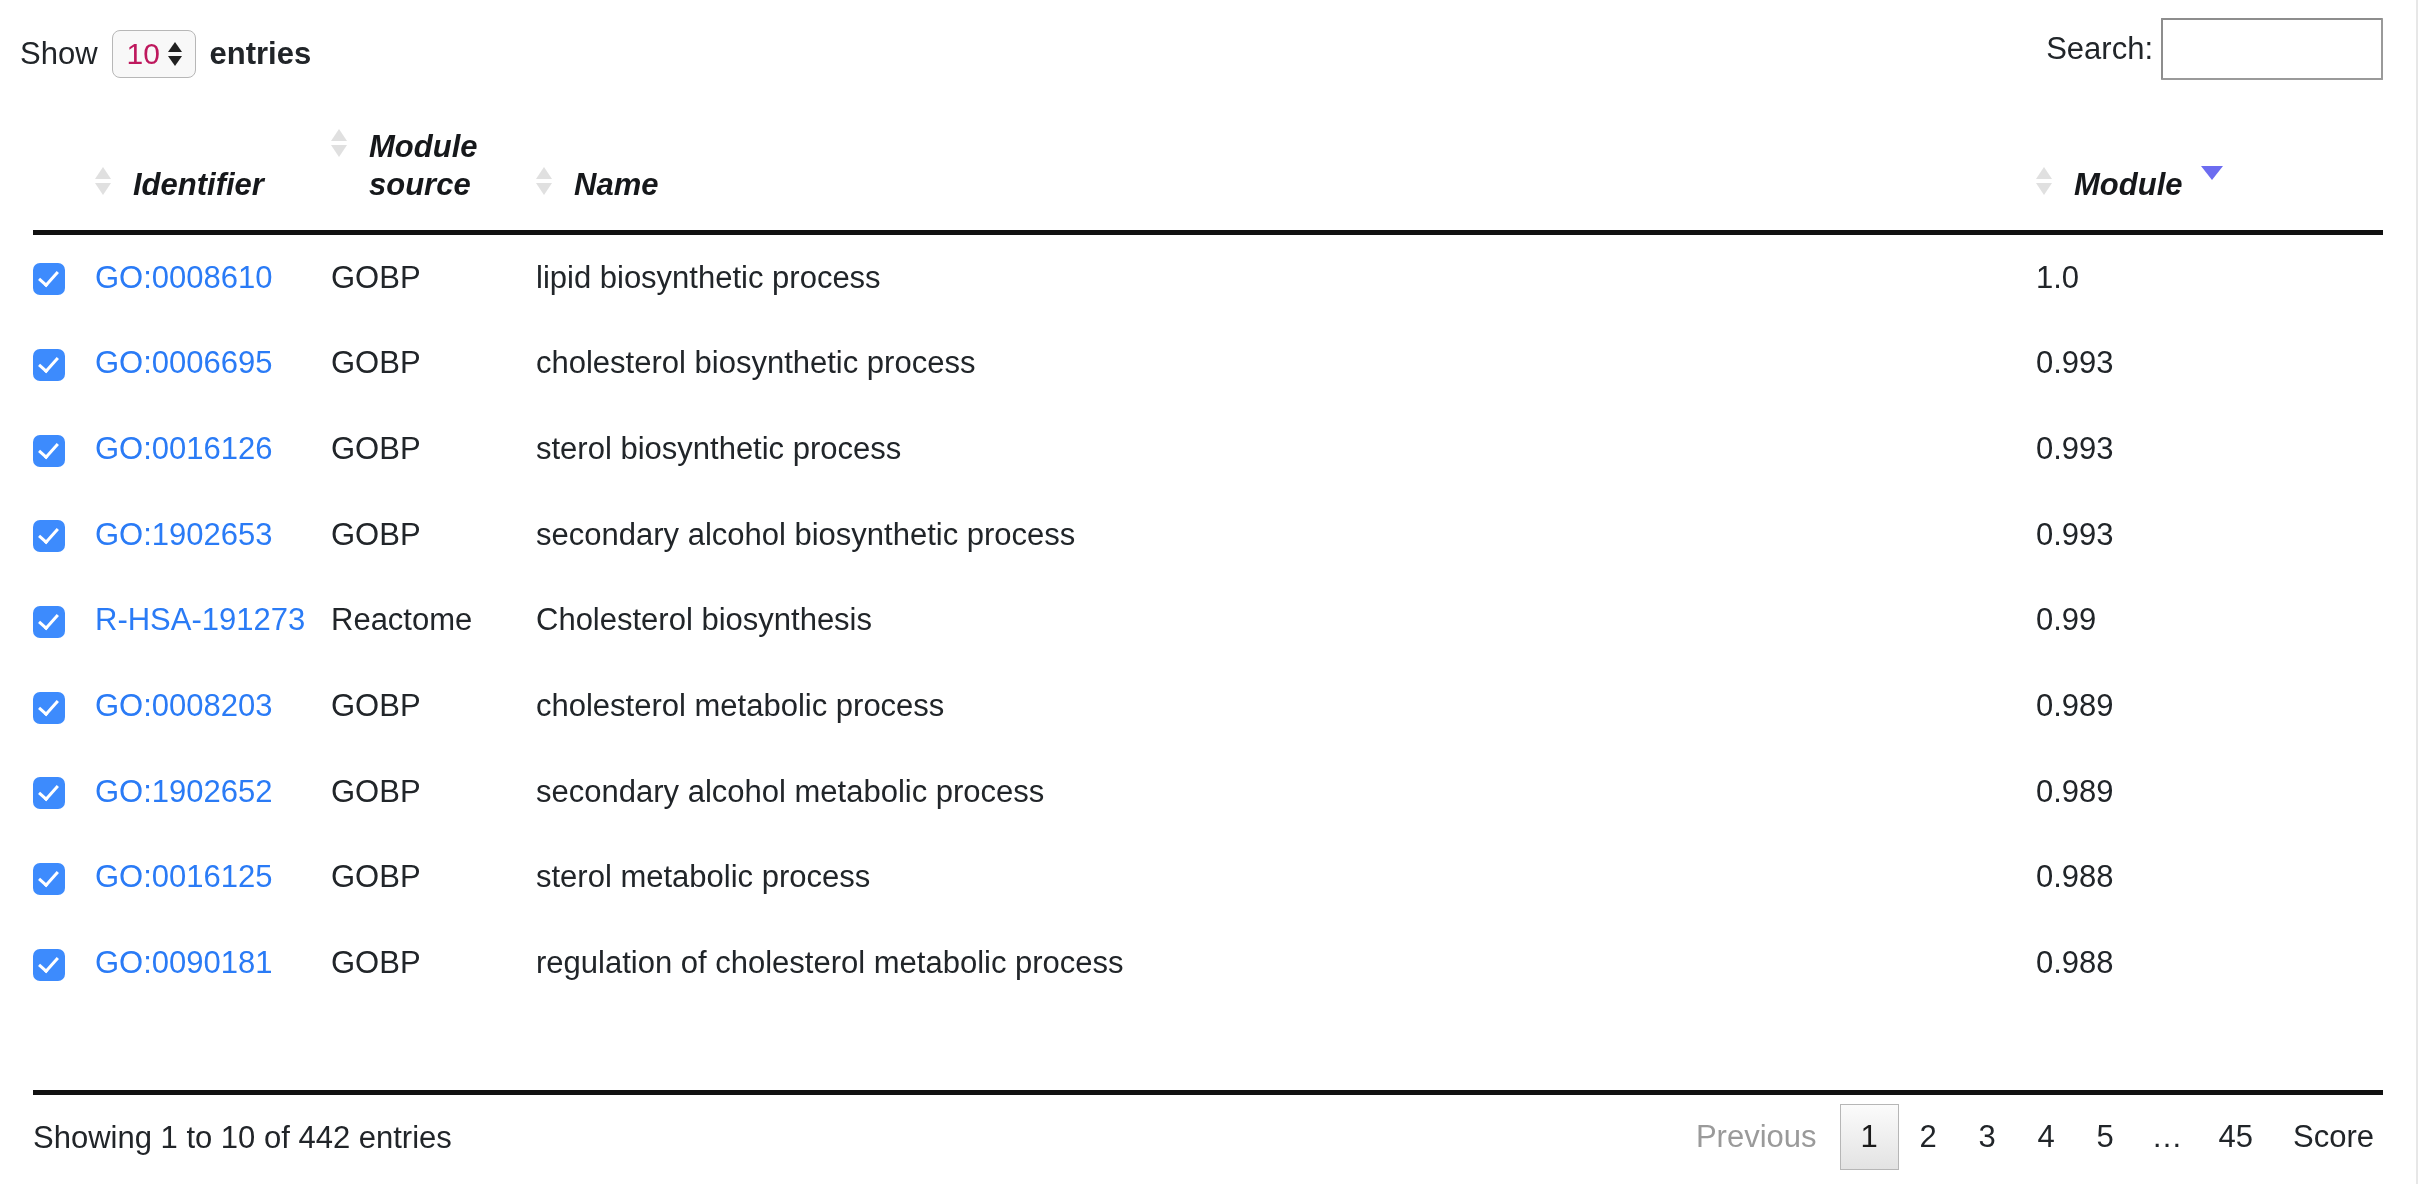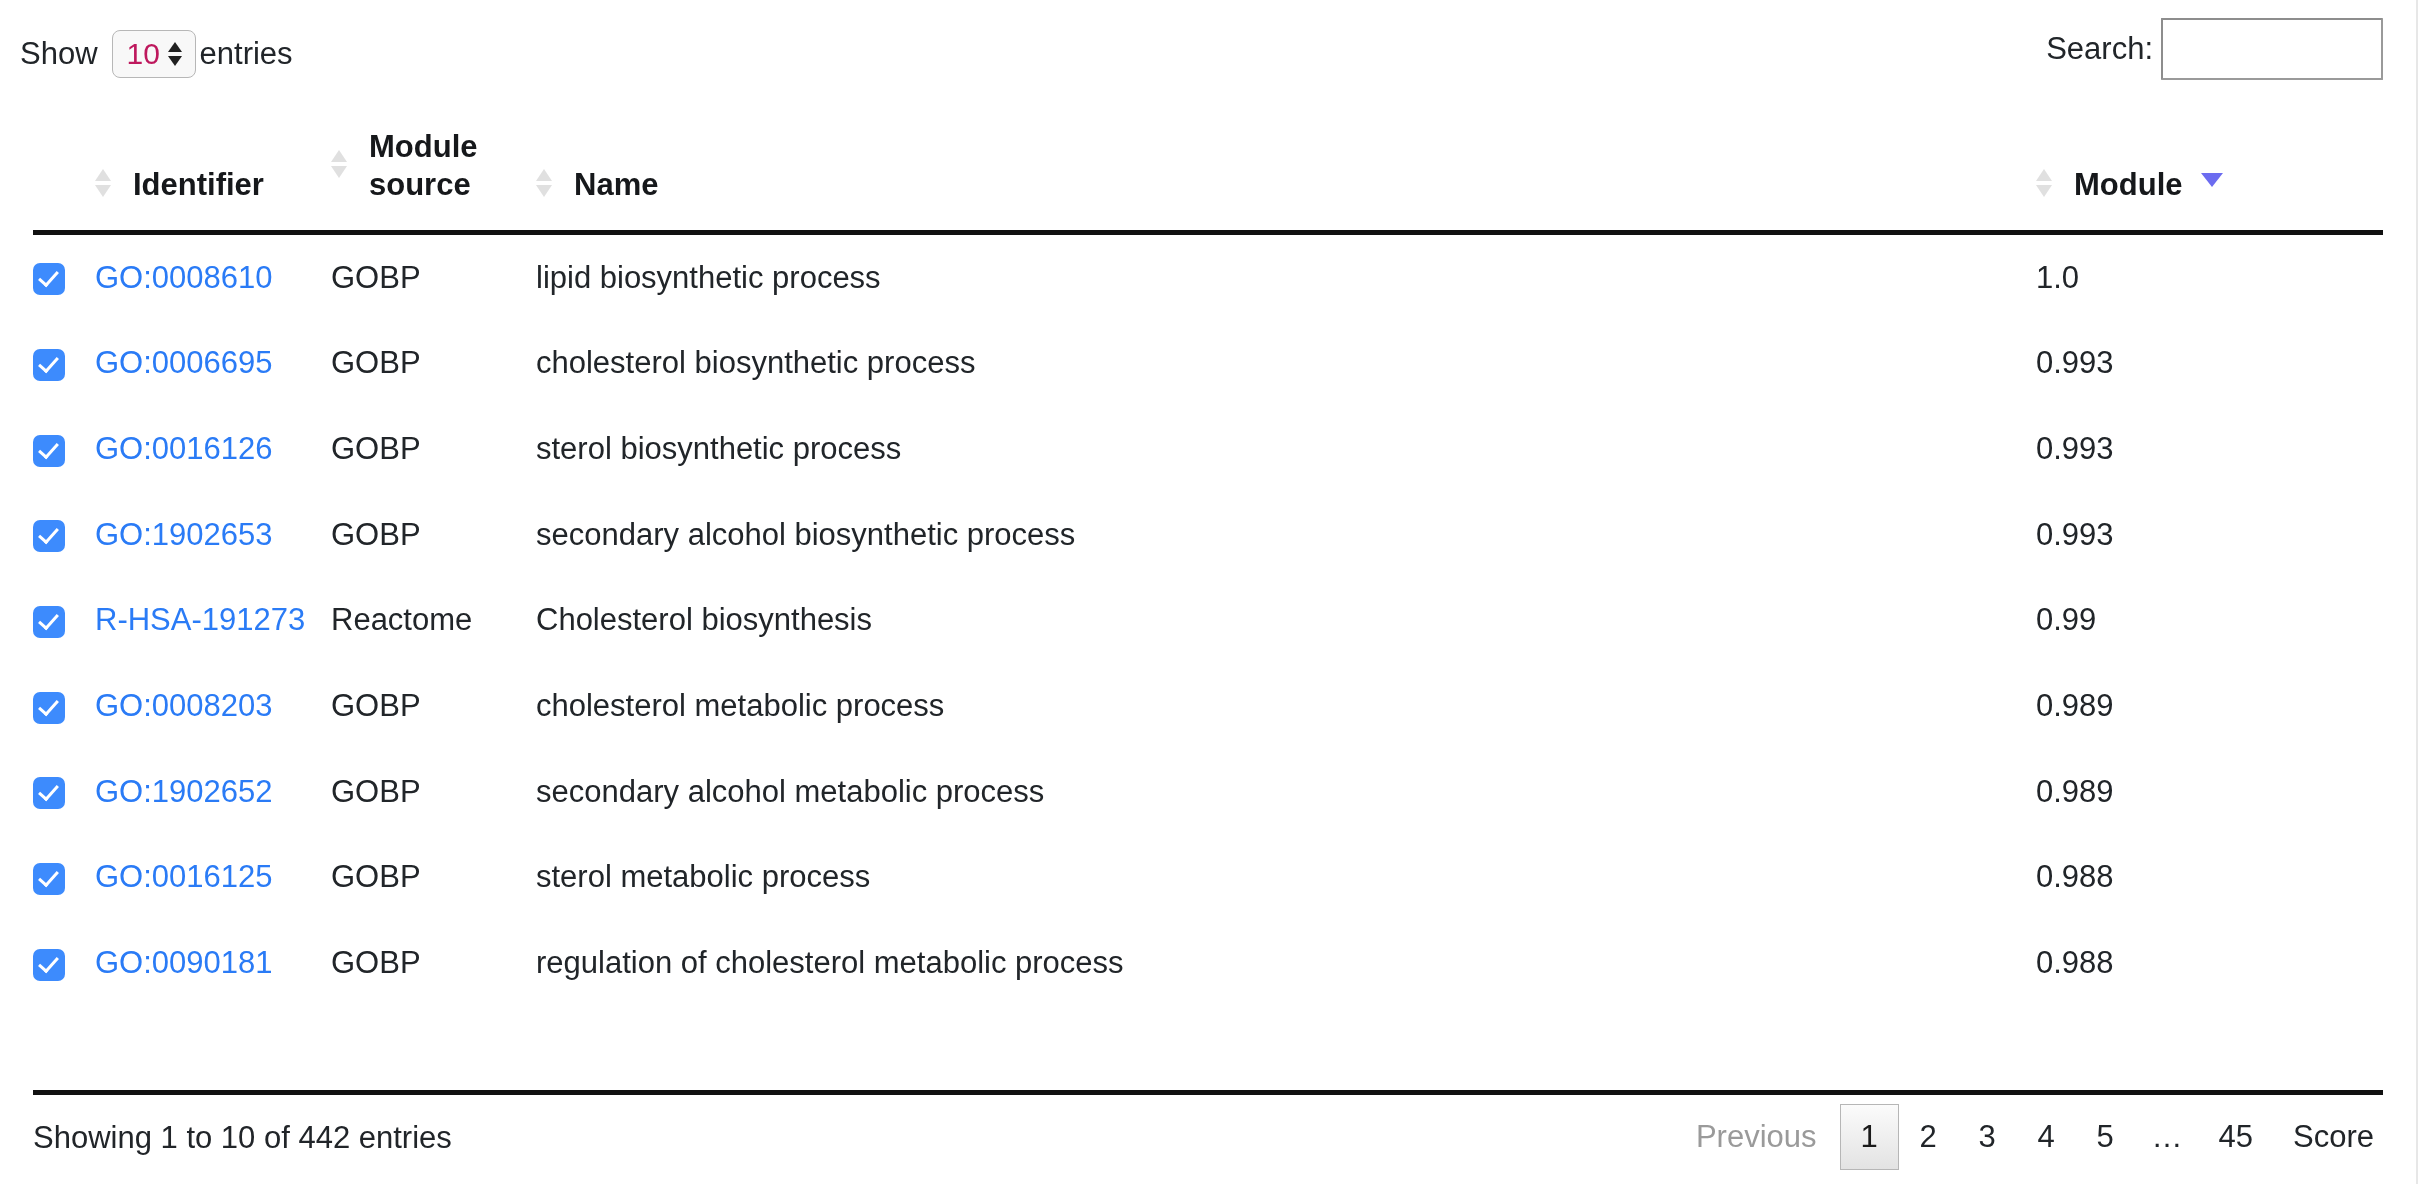--- a/index.html
+++ b/index.html
@@ -38,21 +38,21 @@
     position: absolute;
     left: 20px;
     top: 30px;
     display: flex;
     align-items: center;
     font-size: 31px;
     color: #212529;
     white-space: nowrap;
   }
   .length-control .lbl-pre { margin-right: 14px; }
-  .length-control .lbl-post { margin-left: 4px; }
+  .length-control .lbl-post { margin-left: 14px; font-weight: bold; }
 
   .length-select {
     position: relative;
     display: inline-flex;
     align-items: center;
     justify-content: flex-start;
     width: 84px;
     height: 48px;
     box-sizing: border-box;
     border: 1px solid #b7b7b7;
@@ -133,21 +133,21 @@
     position: relative;
     line-height: 1.22;
   }
 
   th.col-check   { width: 62px; }
   th.col-id      { width: 236px; }
   th.col-src     { width: 205px; }
   th.col-name    { width: 1500px; }
   th.col-score   { width: 347px; }
 
-  .th-inner { display: flex; align-items: center; }
+  .th-inner { display: flex; align-items: flex-start; font-style: italic; }
   .th-inner .sort-icon { margin-right: 22px; margin-bottom: 4px; }
   .th-inner .th-label { white-space: pre-line; }
 
   .sort-icon {
     display: inline-block;
     width: 16px;
     height: 30px;
     position: relative;
     flex: none;
   }

